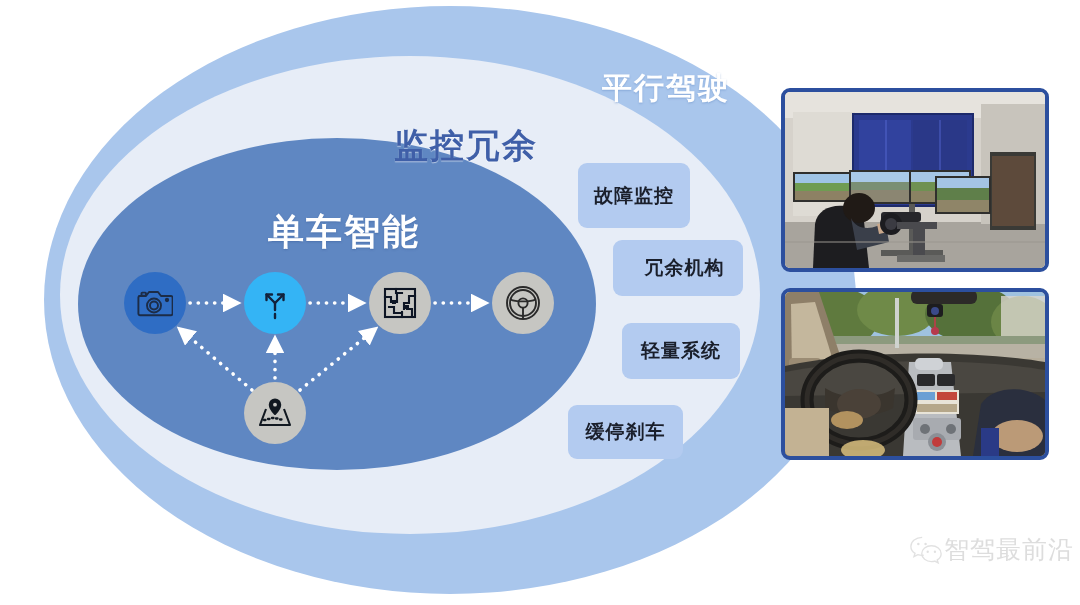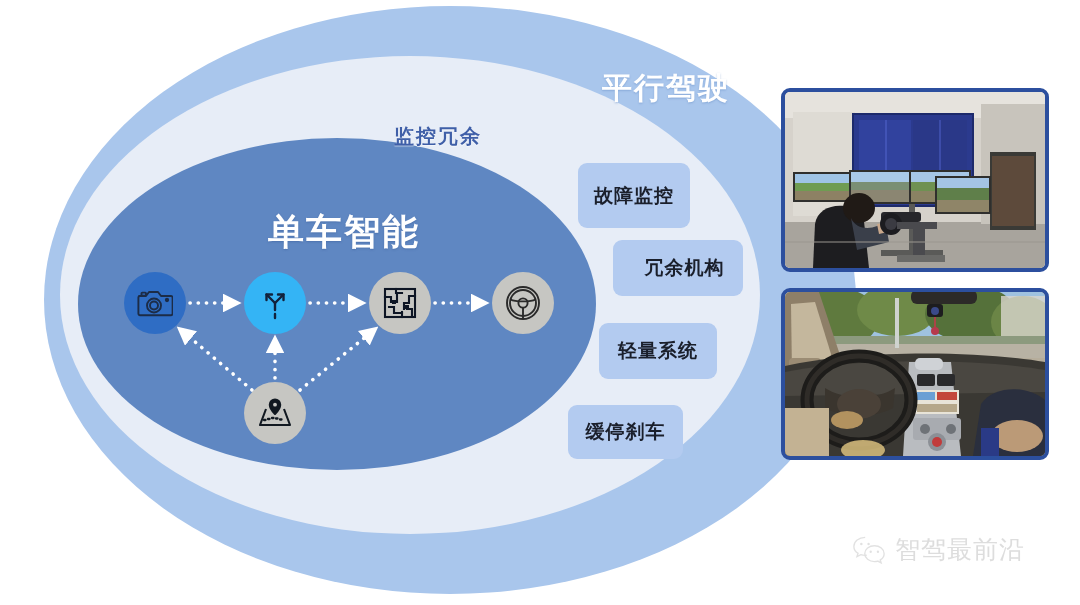--- a/index.html
+++ b/index.html
@@ -41,21 +41,21 @@
     margin-top:28px;
   }
   #title-parallel{
     left:602px;top:40px;
     font-size:30px;
     color:#ffffff;
     text-shadow:0 1px 2px rgba(90,130,190,.45);
   }
   #title-monitor{
     left:394px;top:95px;
-    font-size:20px;
+    font-size:34px;
     color:#3f5fa8;
     text-shadow:0 1px 1px rgba(255,255,255,.55);
   }
   #title-single{
     left:268px;top:180px;
     font-size:36px;
     color:#ffffff;
     text-shadow:0 1px 2px rgba(60,95,155,.5);
   }
 
@@ -82,40 +82,40 @@
     border-radius:9px;
     color:#1a1f2b;
     font-size:19px;
     font-weight:bold;
     letter-spacing:1px;
     display:flex;align-items:center;justify-content:center;
     white-space:nowrap;
   }
   #tag-0{left:578px;top:163px;width:112px;height:65px;}
   #tag-1{left:613px;top:240px;width:117px;height:56px;padding-left:13px;}
-  #tag-2{left:599px;top:323px;width:118px;height:56px;}
+  #tag-2{left:622px;top:323px;width:118px;height:56px;}
   #tag-3{left:568px;top:405px;width:115px;height:54px;}
 
   
   .photo{
     position:absolute;
     border:4px solid #2c4f9e;
     border-radius:9px;
     overflow:hidden;
     background:#d9d7d2;
     box-sizing:border-box;
   }
   #photo-sim{left:781px;top:88px;width:268px;height:184px;}
   #photo-cabin{left:781px;top:288px;width:268px;height:172px;}
   .photo svg{display:block;width:100%;height:100%;}
 
   
   #watermark{
-    position:absolute;left:852px;top:533px;
-    display:flex;align-items:center;gap:9px;
+    position:absolute;left:909px;top:533px;
+    display:flex;align-items:center;gap:1px;
     opacity:.62;user-select:none;
   }
   #watermark-text{
     font-size:25px;color:#c9c9c9;letter-spacing:1px;font-weight:normal;
   }
   #wechat-icon{width:34px;height:30px;}
 </style>
 </head>
 <body>
 

